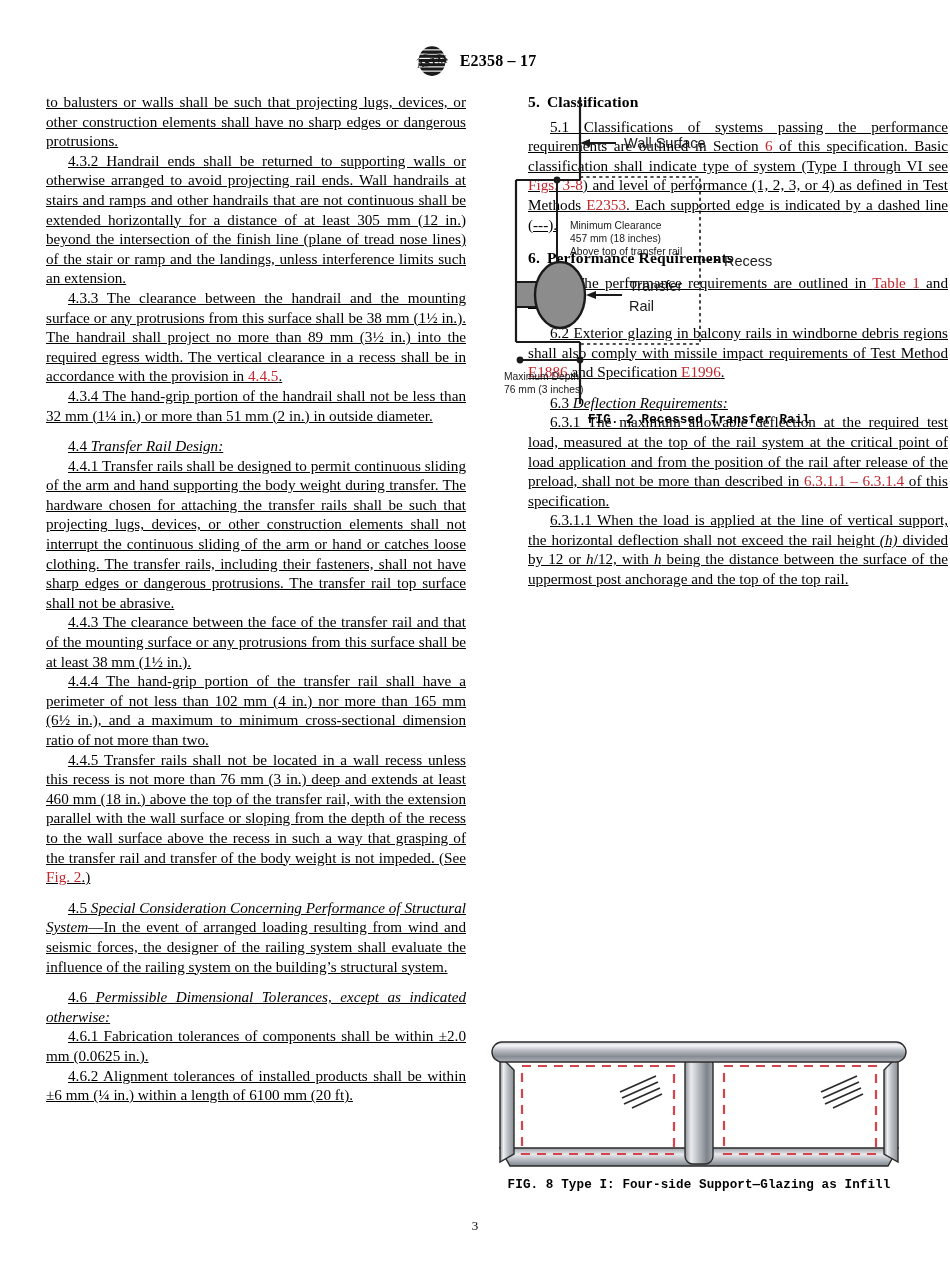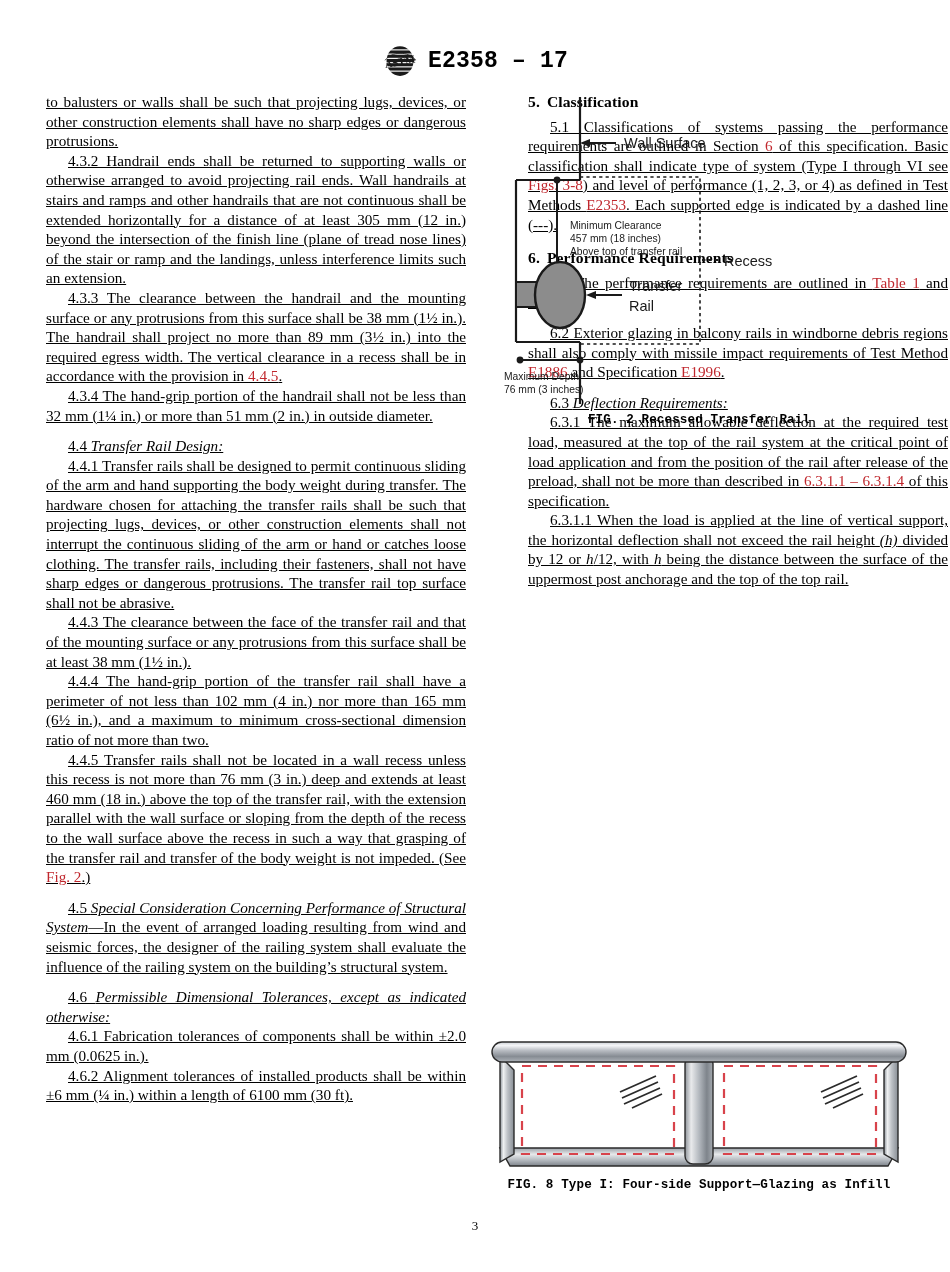--- a/index.html
+++ b/index.html
@@ -19,22 +19,22 @@
   
   .header{
     position:absolute;left:0;top:44px;width:950px;
     display:flex;align-items:center;justify-content:center;
     gap:10px;
   }
   .astm-logo{
     width:36px;height:34px;display:block;
   }
   .doc-id{
-    font-family:Liberation Mono, monospace;
-    font-weight:bold;font-size:23px;letter-spacing:.2px;
+    font-family:Liberation Serif, serif;
+    font-weight:bold;font-size:16px;letter-spacing:.2px;
   }
 
   
   .col{
     position:absolute;top:92px;width:420px;
     font-size:15.2px;line-height:19.6px;
     text-align:justify;
     -webkit-hyphens:auto;hyphens:auto;
   }
   .col-left{left:46px;}
@@ -114,21 +114,21 @@
       <p id="p-433"><span>4.3.3  The clearance between the handrail and the mounting surface or any protrusions from this surface shall be 38 mm (1½ in.). The handrail shall project no more than 89 mm (3½ in.) into the required egress width. The vertical clearance in a recess shall be in accordance with the provision in </span><span class="lnk">4.4.5</span><span>.</span></p>
       <p id="p-434"><span>4.3.4  The hand-grip portion of the handrail shall not be less than 32 mm (1¼ in.) or more than 51 mm (2 in.) in outside diameter.</span></p>
       <p id="p-44" class="gap"><span>4.4  </span><span class="it">Transfer Rail Design:</span></p>
       <p id="p-441"><span>4.4.1  Transfer rails shall be designed to permit continuous sliding of the arm and hand supporting the body weight during transfer. The hardware chosen for attaching the transfer rails shall be such that projecting lugs, devices, or other construction elements shall not interrupt the continuous sliding of the arm or hand or catches loose clothing. The transfer rails, including their fasteners, shall not have sharp edges or dangerous protrusions. The transfer rail top surface shall not be abrasive.</span></p>
       <p id="p-443"><span>4.4.3  The clearance between the face of the transfer rail and that of the mounting surface or any protrusions from this surface shall be at least 38 mm (1½ in.).</span></p>
       <p id="p-444"><span>4.4.4  The hand-grip portion of the transfer rail shall have a perimeter of not less than 102 mm (4 in.) nor more than 165 mm (6½ in.), and a maximum to minimum cross-sectional dimension ratio of not more than two.</span></p>
       <p id="p-445"><span>4.4.5  Transfer rails shall not be located in a wall recess unless this recess is not more than 76 mm (3 in.) deep and extends at least 460 mm (18 in.) above the top of the transfer rail, with the extension parallel with the wall surface or sloping from the depth of the recess to the wall surface above the recess in such a way that grasping of the transfer rail and transfer of the body weight is not impeded. (See </span><span class="lnk">Fig. 2</span><span>.)</span></p>
       <p id="p-45" class="gap"><span>4.5  </span><span class="it">Special Consideration Concerning Performance of Structural System</span><span>—In the event of arranged loading resulting from wind and seismic forces, the designer of the railing system shall evaluate the influence of the railing system on the building’s structural system.</span></p>
       <p id="p-46" class="gap"><span>4.6  </span><span class="it">Permissible Dimensional Tolerances, except as indicated otherwise:</span></p>
       <p id="p-461"><span>4.6.1  Fabrication tolerances of components shall be within ±2.0 mm (0.0625 in.).</span></p>
-      <p id="p-462"><span>4.6.2  Alignment tolerances of installed products shall be within ±6 mm (¼ in.) within a length of 6100 mm (30 ft).</span></p>
+      <p id="p-462"><span>4.6.2  Alignment tolerances of installed products shall be within ±6 mm (¼ in.) within a length of 6100 mm (20 ft).</span></p>
     </div>
 
   <div class="col col-right" id="right-col">
       <h3 class="sect"><span class="num">5.</span><span>Classification</span></h3>
       <p id="p-51"><span>5.1  Classifications of systems passing the performance requirements are outlined in Section </span><span class="lnk">6</span><span> of this specification. Basic classification shall indicate type of system (Type I through VI see </span><span class="lnk">Figs. 3-8</span><span>) and level of performance (1, 2, 3, or 4) as defined in Test Methods </span><span class="lnk">E2353</span><span>. Each supported edge is indicated by a dashed line (---).</span></p>
       <h3 class="sect" style="margin-top: 14px;"><span class="num">6.</span><span>Performance Requirements</span></h3>
       <p id="p-61"><span>6.1  The performance requirements are outlined in </span><span class="lnk">Table 1</span><span> and </span><span class="lnk">6.3</span><span>.</span></p>
       <p id="p-62" class="gap"><span>6.2  Exterior glazing in balcony rails in windborne debris regions shall also comply with missile impact requirements of Test Method </span><span class="lnk">E1886</span><span> and Specification </span><span class="lnk">E1996</span><span>.</span></p>
       <p id="p-63" class="gap"><span>6.3  </span><span class="it">Deflection Requirements:</span></p>
       <p id="p-631"><span>6.3.1  The maximum allowable deflection at the required test load, measured at the top of the rail system at the critical point of load application and from the position of the rail after release of the preload, shall not be more than described in </span><span class="lnk">6.3.1.1 – 6.3.1.4</span><span> of this specification.</span></p>

